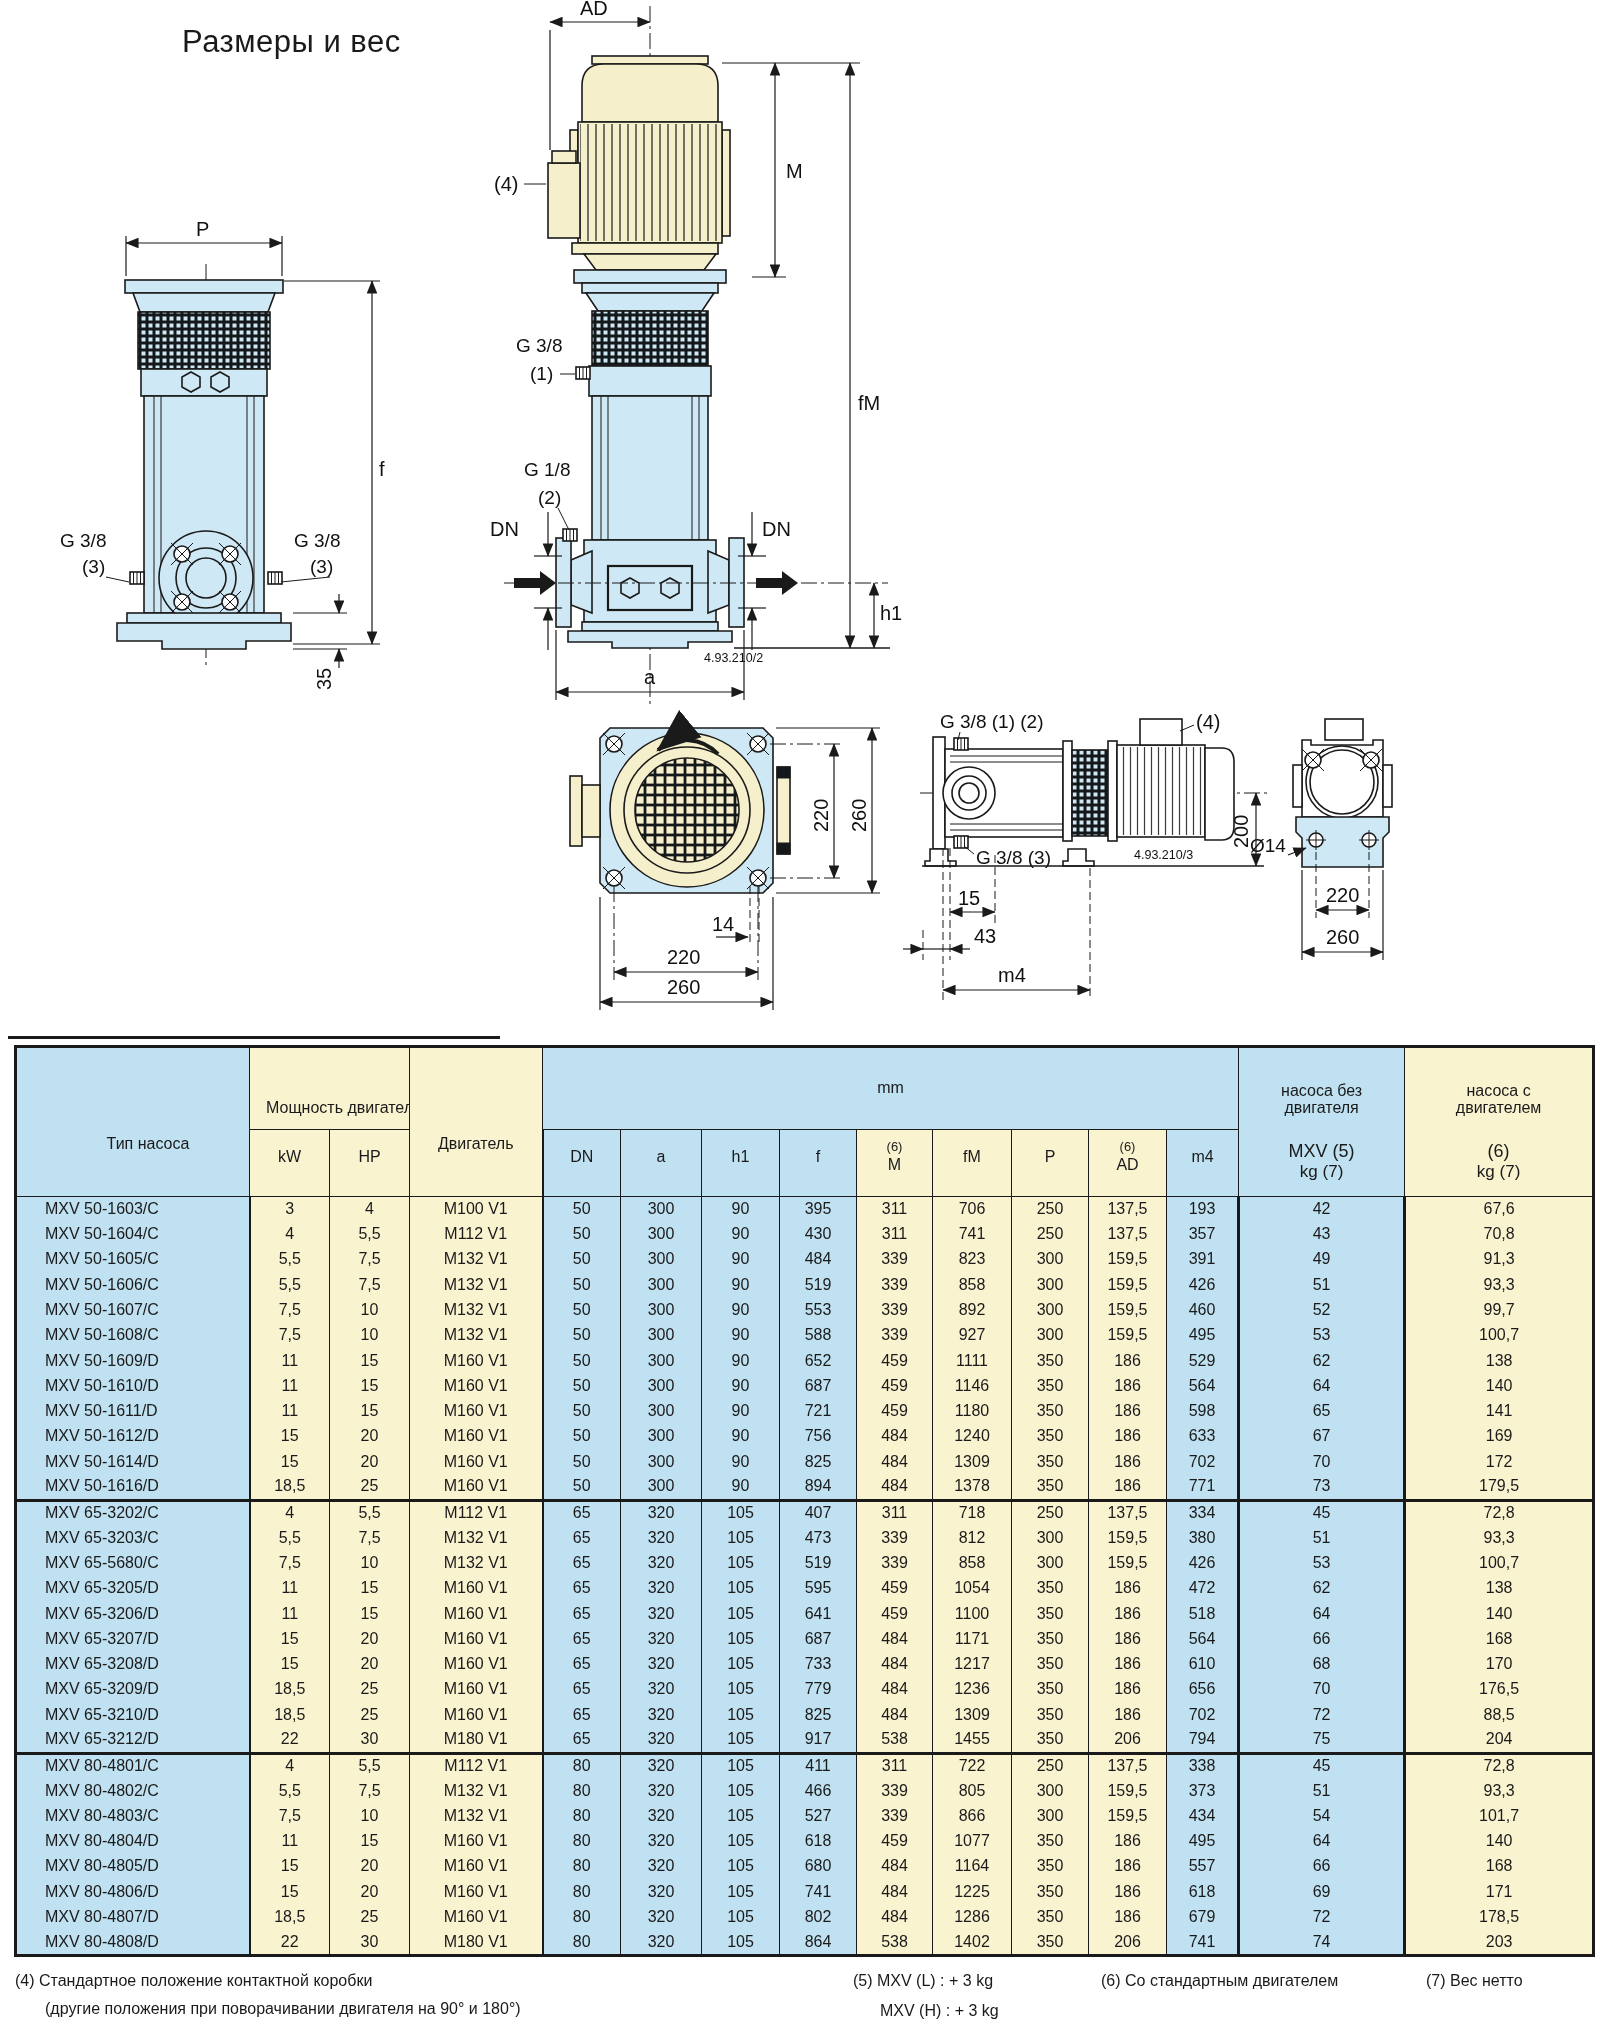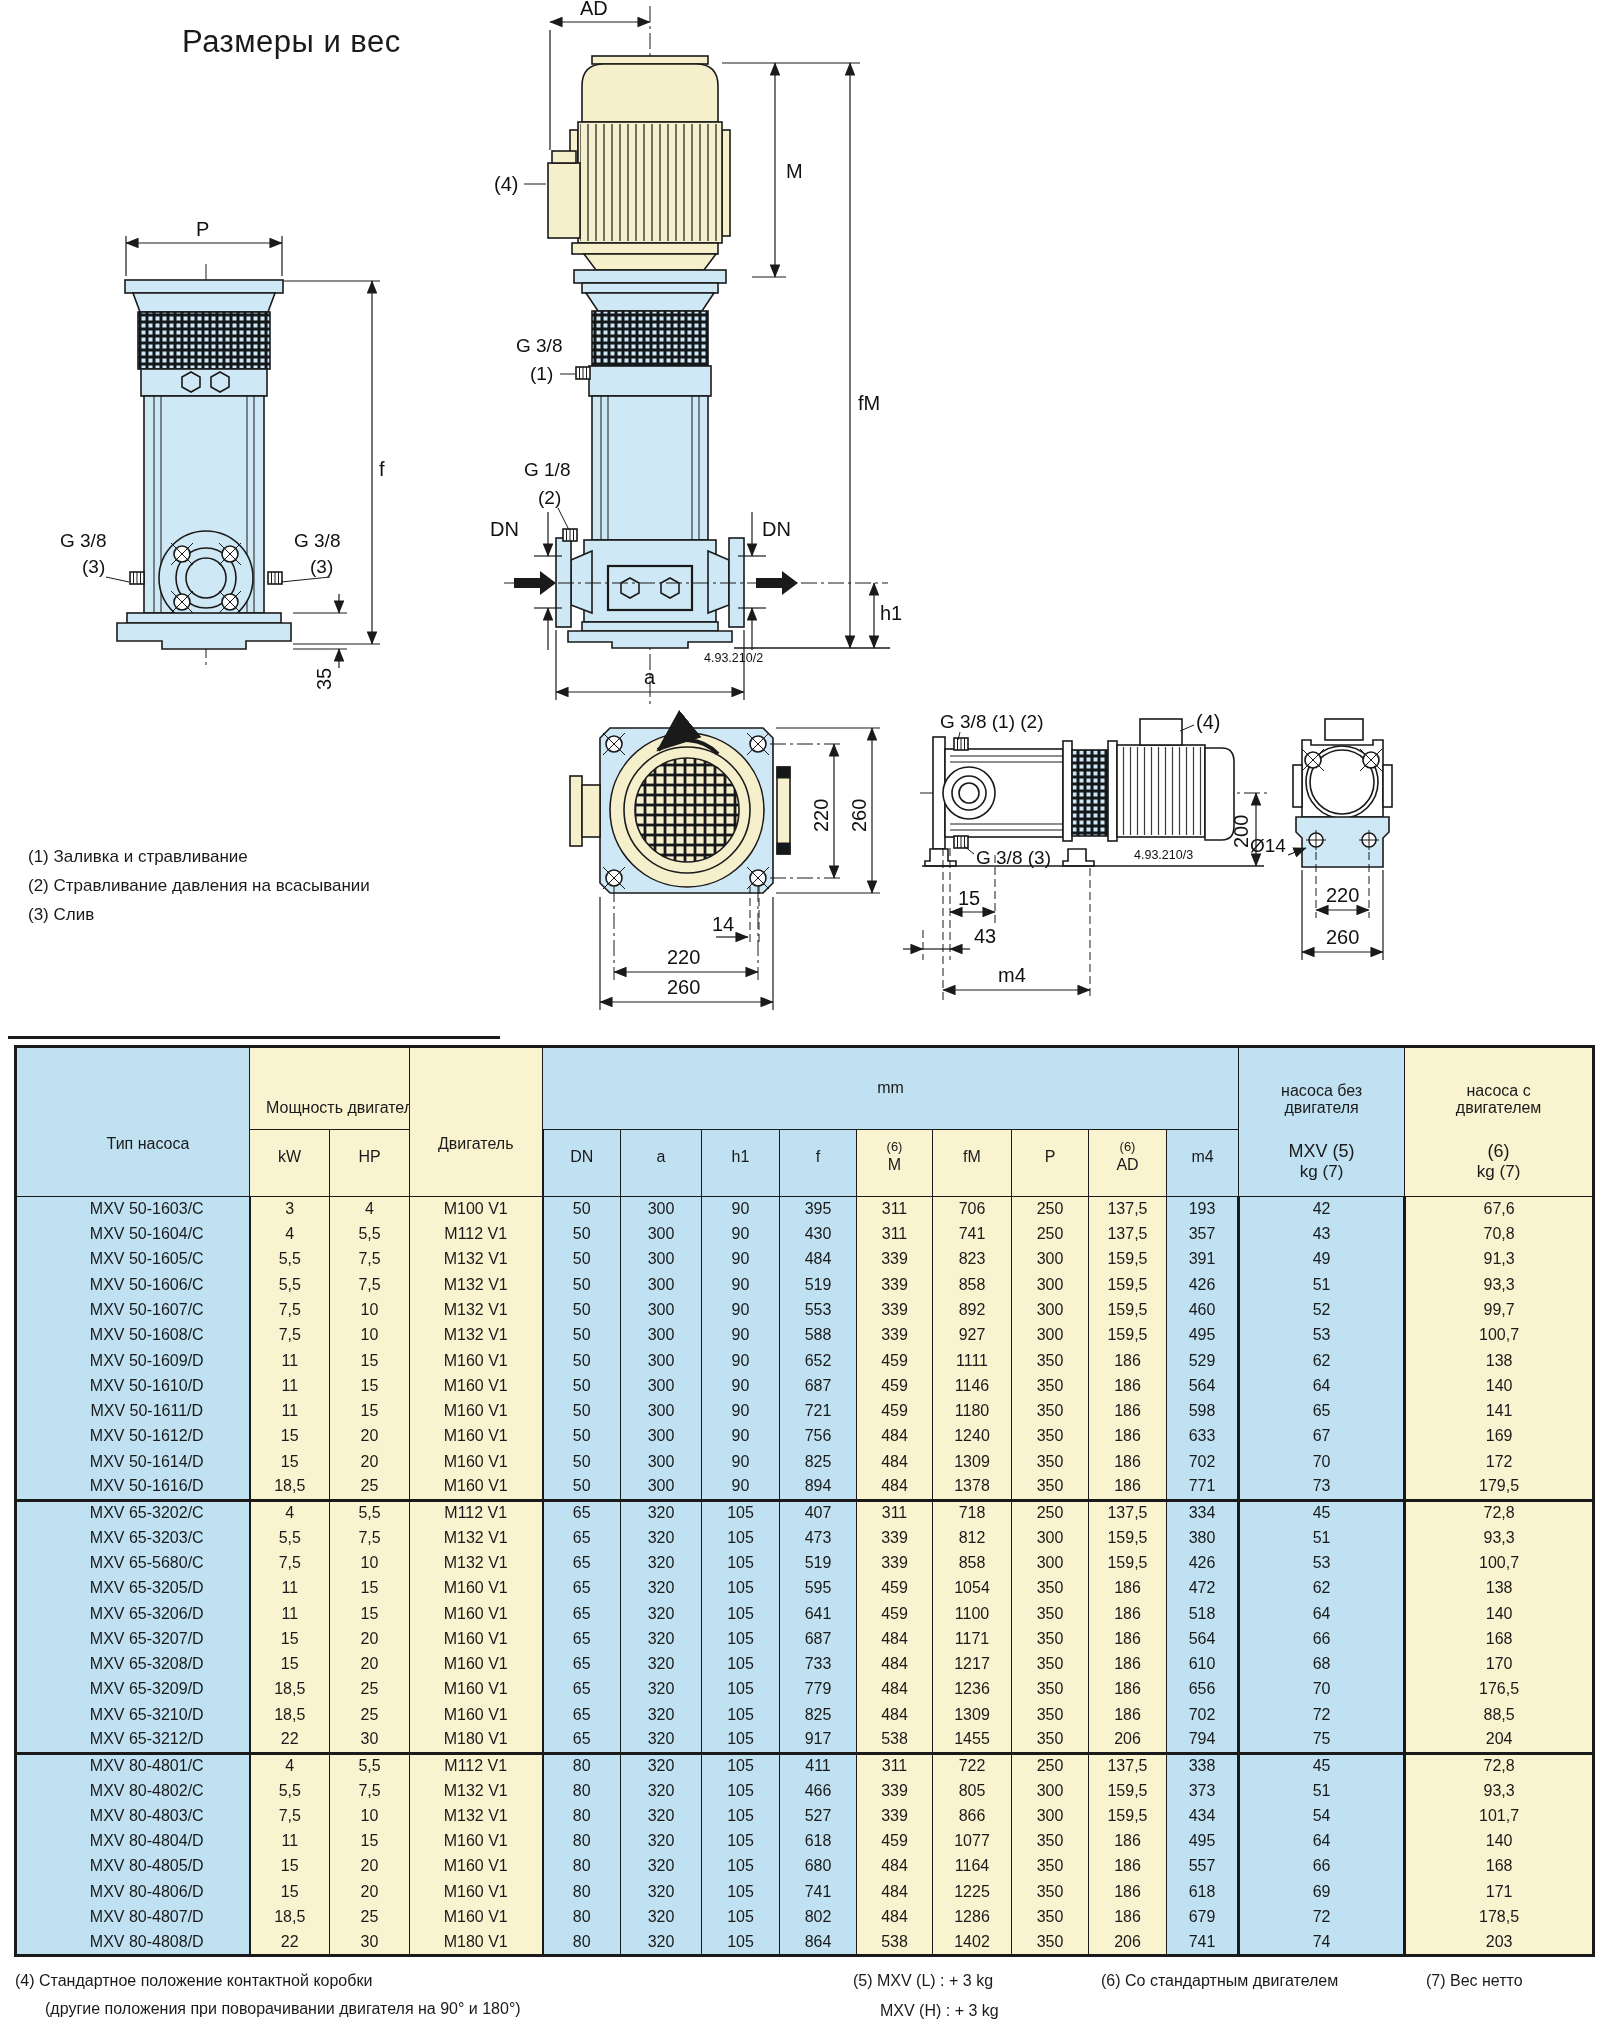--- a/index.html
+++ b/index.html
@@ -25,21 +25,21 @@
   .h-power div{width:110px}
   .h-motor{vertical-align:top;padding-top:44px;font-size:17px;border-left:none}
   .h-mm{font-size:19px;border-left-width:2px;border-bottom-width:2px}
   .h-w1,.h-w2{font-size:16px;vertical-align:top;padding-top:20px;border-left-width:3px}
   .h-w1 .wl3,.h-w2 .wl3{margin-top:26px;font-size:18px}
   .h-w1 .wl4,.h-w2 .wl4{font-size:17px;margin-top:2px}
   .h-sub{font-size:19px;vertical-align:bottom;padding-bottom:12px;border-top:none}
   .h-sub .sup{font-size:13px;margin-bottom:3px}
   .b2l{border-left-width:2px !important}
   .dims tbody td{border-top:none;border-bottom:none;height:25.3px}
-  .dims tbody td.c0{text-align:center;padding-left:28px}
+  .dims tbody td.c0{text-align:left;padding-left:28px}
   .dims tbody td.c1,.dims tbody td.c4{border-left-width:2px}
   .dims tbody td.c13,.dims tbody td.c14{border-left-width:3px}
   .dims tbody tr.group-start td{border-top:3px solid var(--ink)}
   td.c0,td.c4,td.c5,td.c6,td.c7,td.c12,td.c13{background:var(--tblue)}
   td.c1,td.c2,td.c3,td.c8,td.c9,td.c10,td.c11,td.c14{background:var(--tcream)}
 
   .footnotes div{position:absolute;font-size:16px;white-space:nowrap}
   .fn4a{left:15px;top:1972px} .fn4b{left:45px;top:2000px}
   .fn5a{left:853px;top:1972px} .fn5b{left:880px;top:2002px}
   .fn6{left:1101px;top:1972px} .fn7{left:1426px;top:1972px}
@@ -353,25 +353,20 @@
       <line class="dsh" x1="1369" y1="852" x2="1369" y2="918"></line>
       <line class="dim" x1="1316" y1="910" x2="1369" y2="910" marker-start="url(#ar)" marker-end="url(#ar)"></line>
       <text class="t20" x="1326" y="902">220</text>
       <line class="dim" x1="1302" y1="870" x2="1302" y2="960"></line>
       <line class="dim" x1="1383" y1="870" x2="1383" y2="960"></line>
       <line class="dim" x1="1302" y1="952" x2="1383" y2="952" marker-start="url(#ar)" marker-end="url(#ar)"></line>
       <text class="t20" x="1326" y="944">260</text>
     </g>
   </svg>
 
-  <div class="notes">
-    <div>(1) Заливка и стравливание</div>
-    <div>(2) Стравливание давления на всасывании</div>
-    <div>(3) Слив</div>
-  </div>
 
   <div class="rule"></div>
 
   <table class="dims">
     <colgroup>
       <col style="width:234px">
         <col style="width:80px">
         <col style="width:80px">
         <col style="width:133px">
       <col style="width:78px">

